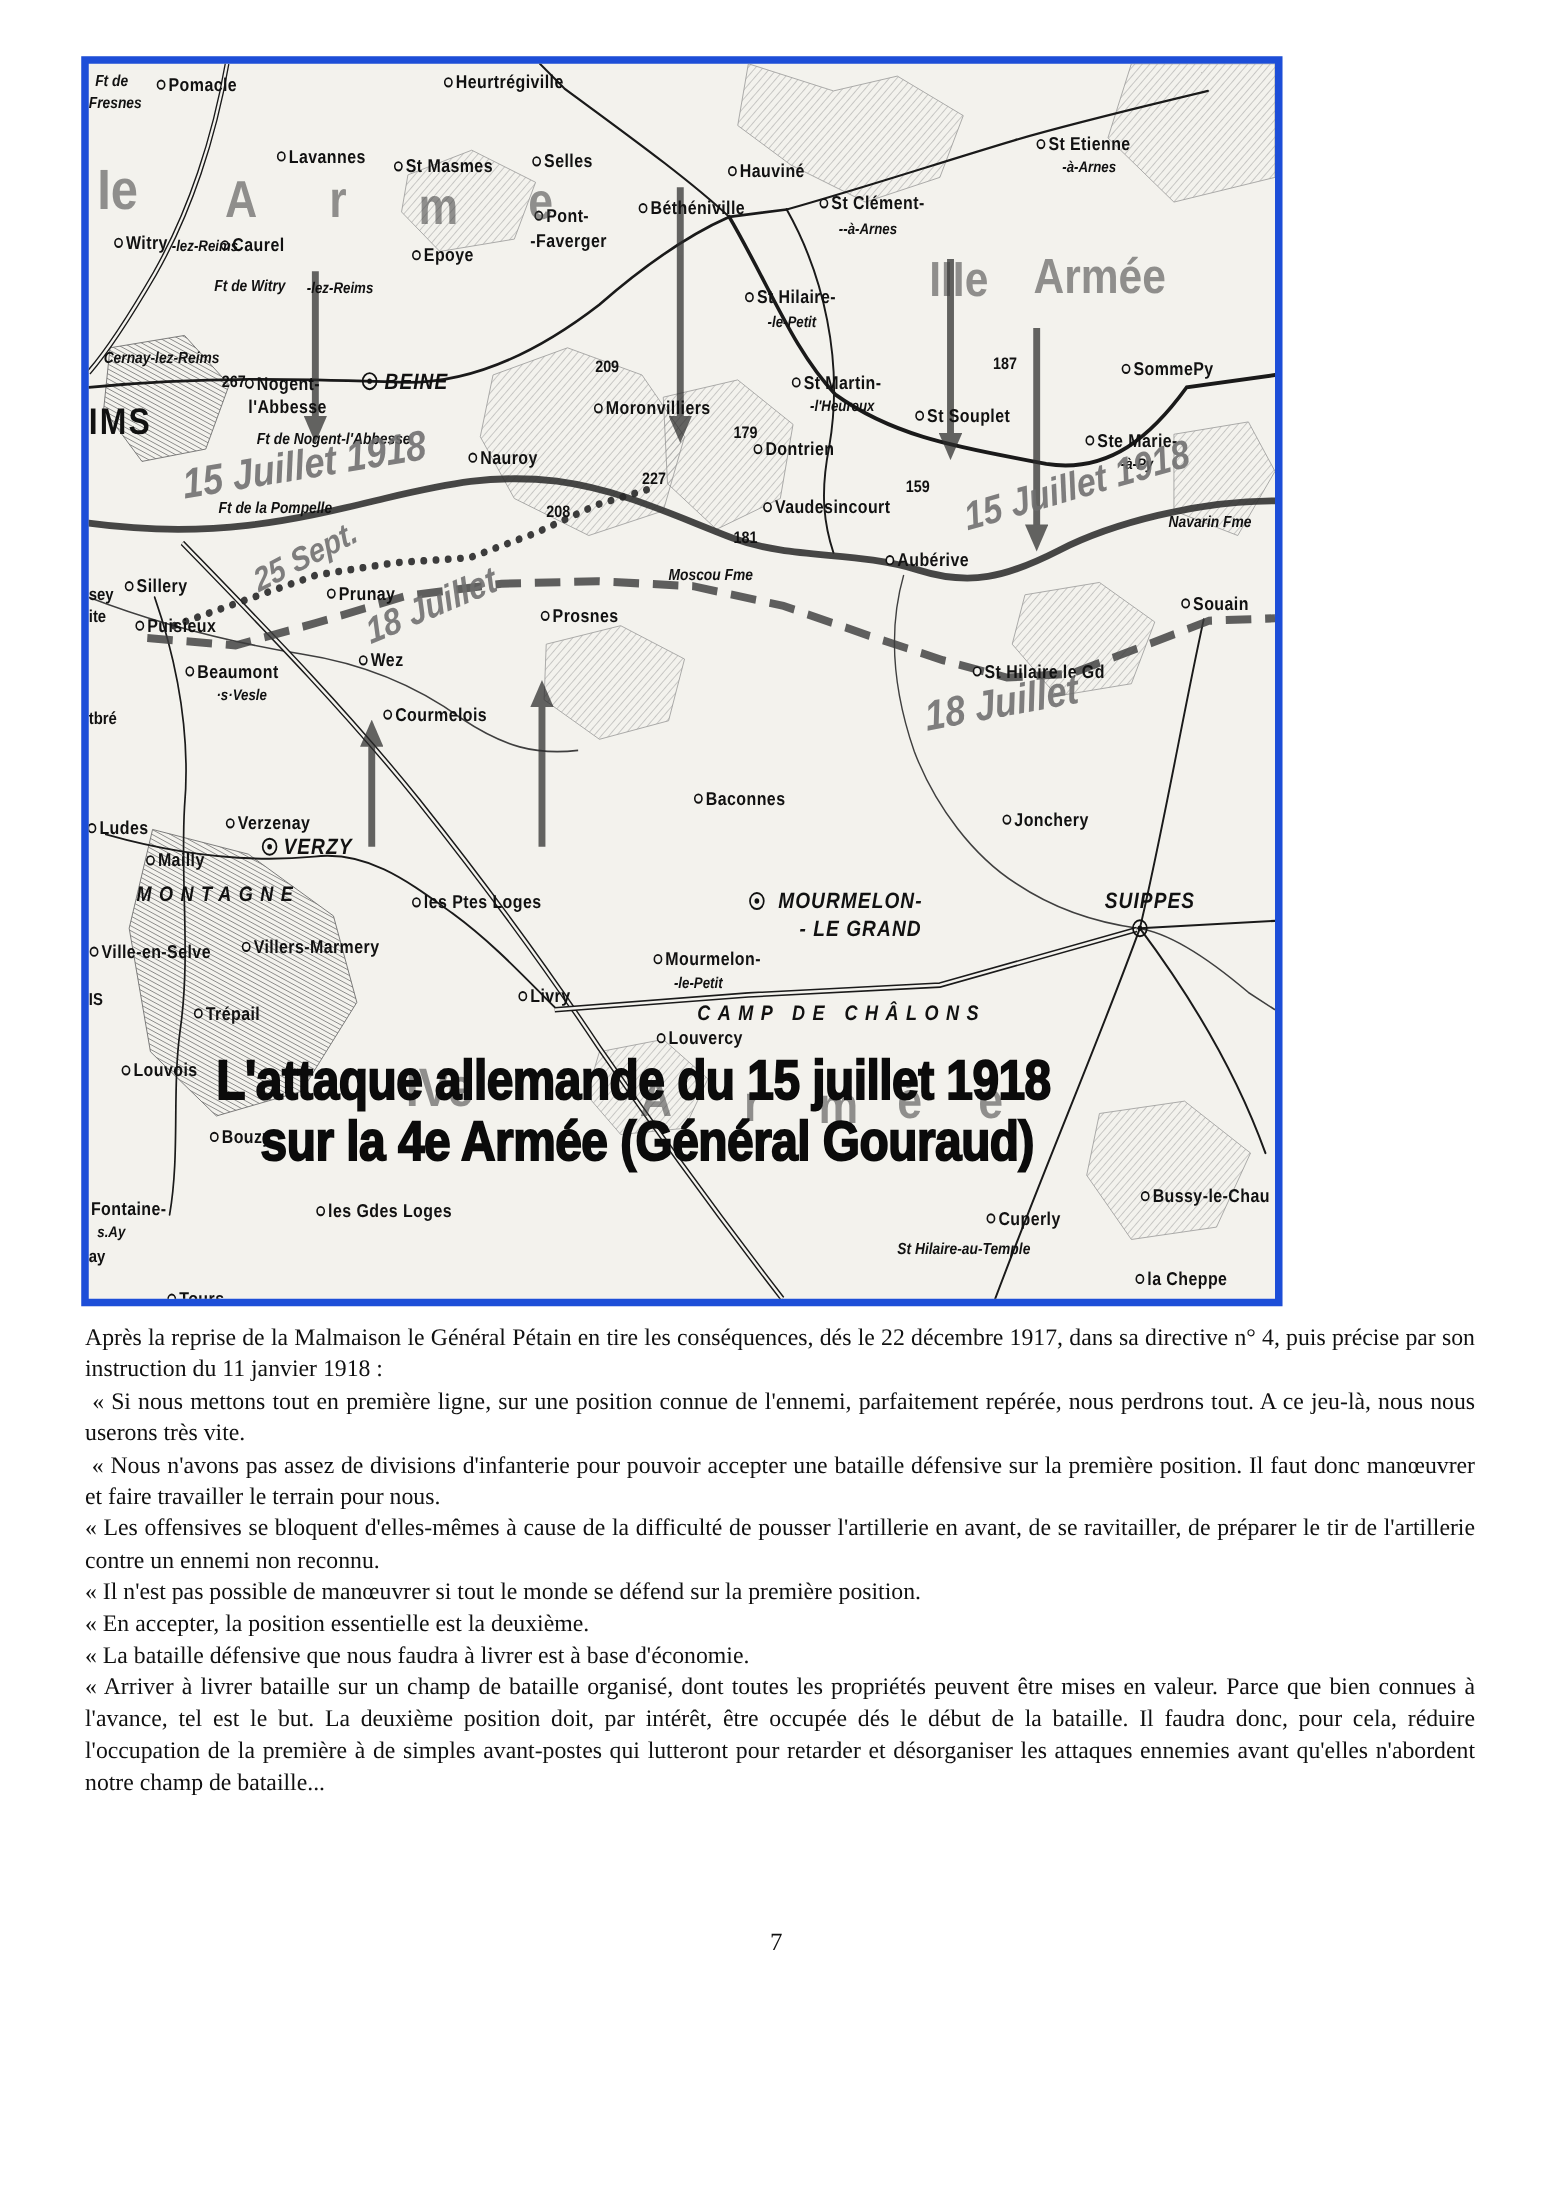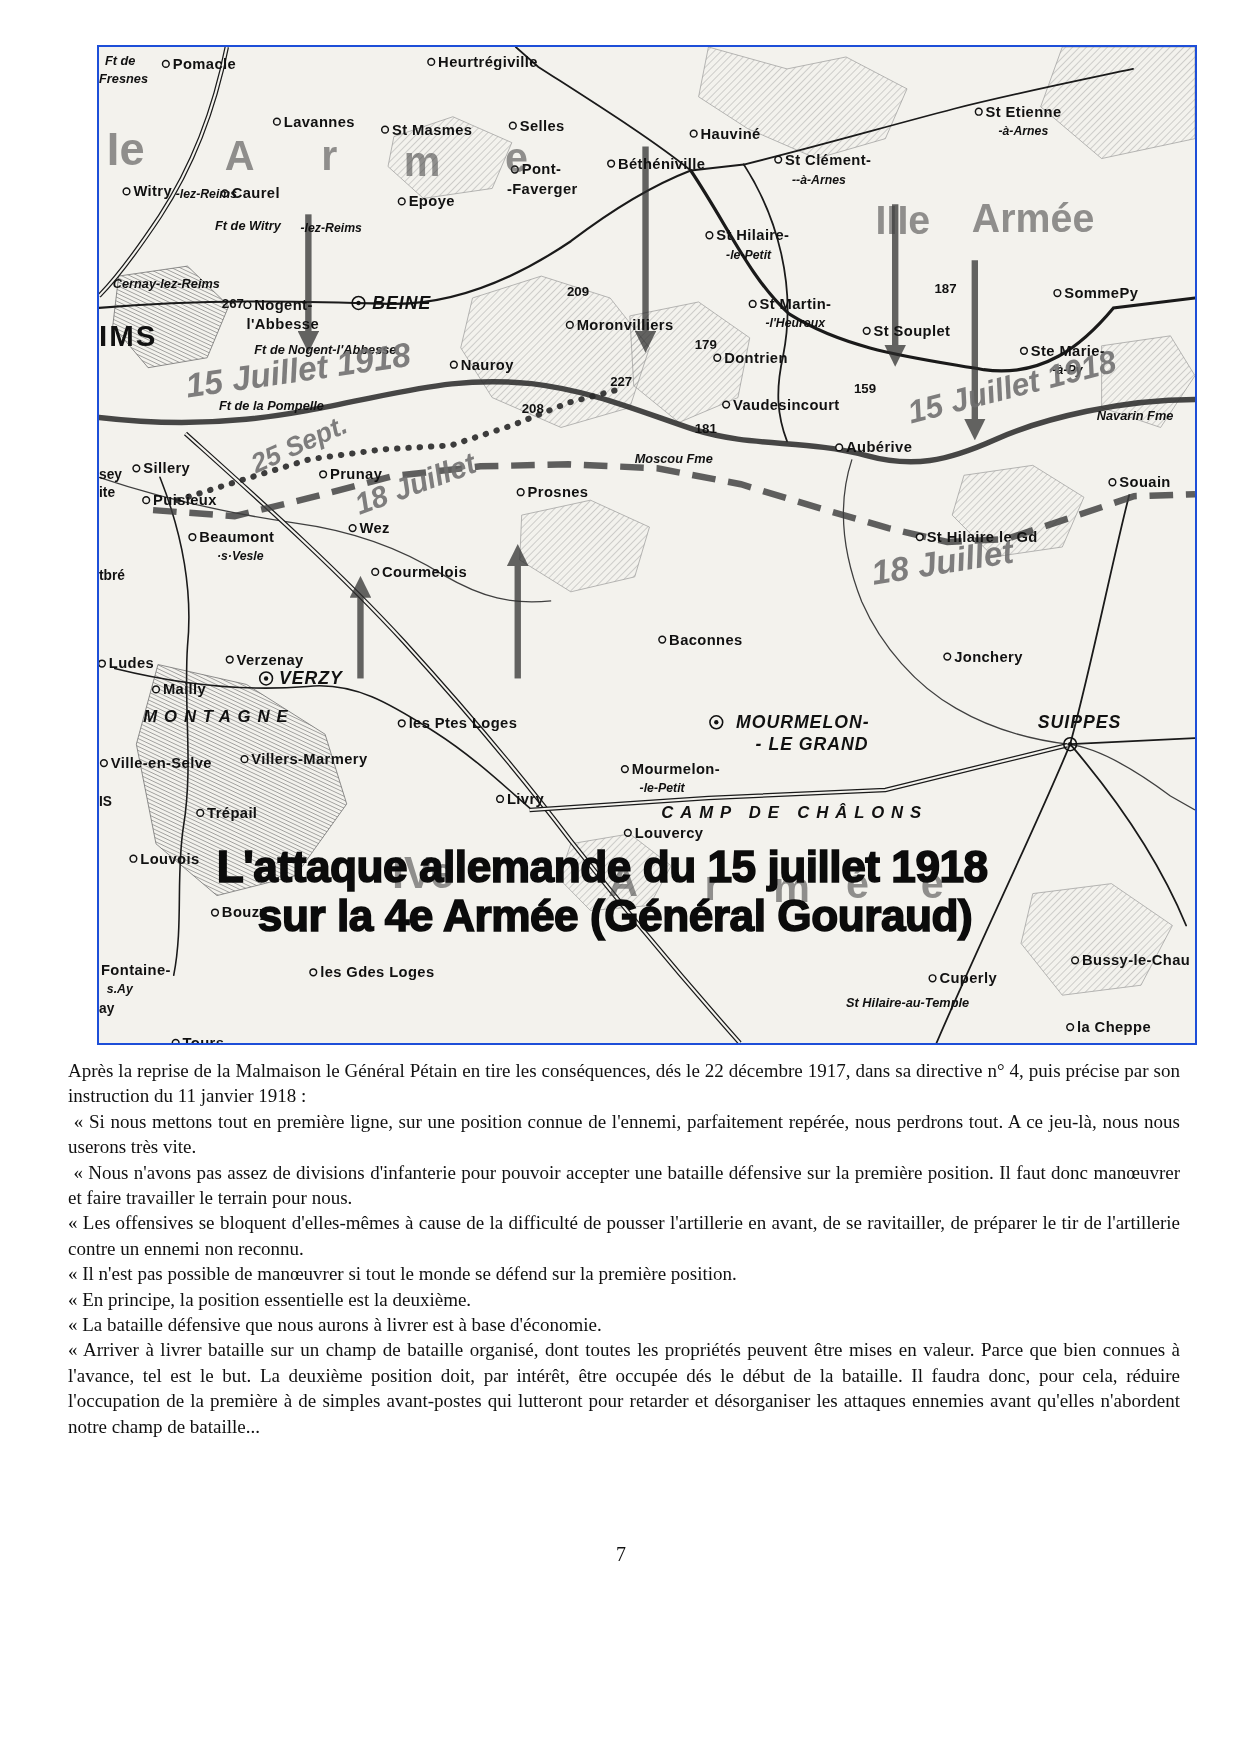--- a/index.html
+++ b/index.html
@@ -2,22 +2,22 @@
 <html><head>
 <meta charset="utf-8">
 <style>
   html,body{margin:0;padding:0;background:#777;}
   .page{
     position:relative;width:1242px;height:1754px;margin:0 auto;
     background:#ffffff;overflow:hidden;
     font-family:"Liberation Serif", serif;color:#111;
   }
   .map-wrap{
-    position:absolute;left:65px;top:45px;width:1100px;height:1000px;
-    border:2px solid #1d4ed8;box-sizing:border-box;background:#f3f2ed;margin-left:32px;
+    position:absolute;left:65px;top:45px;width:961px;height:1000px;
+    border:6px solid #1d4ed8;box-sizing:border-box;background:#f3f2ed;
   }
   .map-wrap svg{display:block;width:100%;height:100%;}
 
   
   .terrain{fill:url(#hatch);stroke:#8a8a8a;stroke-width:.7;opacity:.85;}
   .terrain.mtn{fill:url(#hachure);stroke:#6b6b6b;stroke-width:.8;opacity:.95;}
   .river{fill:none;stroke:#3f3f3f;stroke-width:1.3;}
   .road{fill:none;stroke:#1a1a1a;stroke-linecap:round;}
   .rail-outer{fill:none;stroke:#1a1a1a;stroke-width:4.6;}
   .rail-inner{fill:none;stroke:#f3f2ed;stroke-width:2.1;}
@@ -314,20 +314,20 @@
         </g>
     </svg>
   </div>
 
   <div class="body-text" id="body-text">
       <p>Après la reprise de la Malmaison le Général Pétain en tire les conséquences, dés le 22 décembre 1917, dans sa directive n° 4, puis précise par son instruction du 11 janvier 1918 :</p>
       <p>&nbsp;« Si nous mettons tout en première ligne, sur une position connue de l'ennemi, parfaitement repérée, nous perdrons tout. A ce jeu-là, nous nous userons très vite.</p>
       <p>&nbsp;« Nous n'avons pas assez de divisions d'infanterie pour pouvoir accepter une bataille défensive sur la première position. Il faut donc manœuvrer et faire travailler le terrain pour nous.</p>
       <p>« Les offensives se bloquent d'elles-mêmes à cause de la difficulté de pousser l'artillerie en avant, de se ravitailler, de préparer le tir de l'artillerie contre un ennemi non reconnu.</p>
       <p>« Il n'est pas possible de manœuvrer si tout le monde se défend sur la première position.</p>
-      <p>« En principe, la position essentielle est la deuxième.</p>
-      <p>« La bataille défensive que nous aurons à livrer est à base d'économie.</p>
+      <p>« En accepter, la position essentielle est la deuxième.</p>
+      <p>« La bataille défensive que nous faudra à livrer est à base d'économie.</p>
       <p>« Arriver à livrer bataille sur un champ de bataille organisé, dont toutes les propriétés peuvent être mises en valeur. Parce que bien connues à l'avance, tel est le but. La deuxième position doit, par intérêt, être occupée dés le début de la bataille. Il faudra donc, pour cela, réduire l'occupation de la première à de simples avant-postes qui lutteront pour retarder et désorganiser les attaques ennemies avant qu'elles n'abordent notre champ de bataille...</p>
     </div>
 
   <div class="page-number">7</div>
 
 </div>
 
 </body></html>

